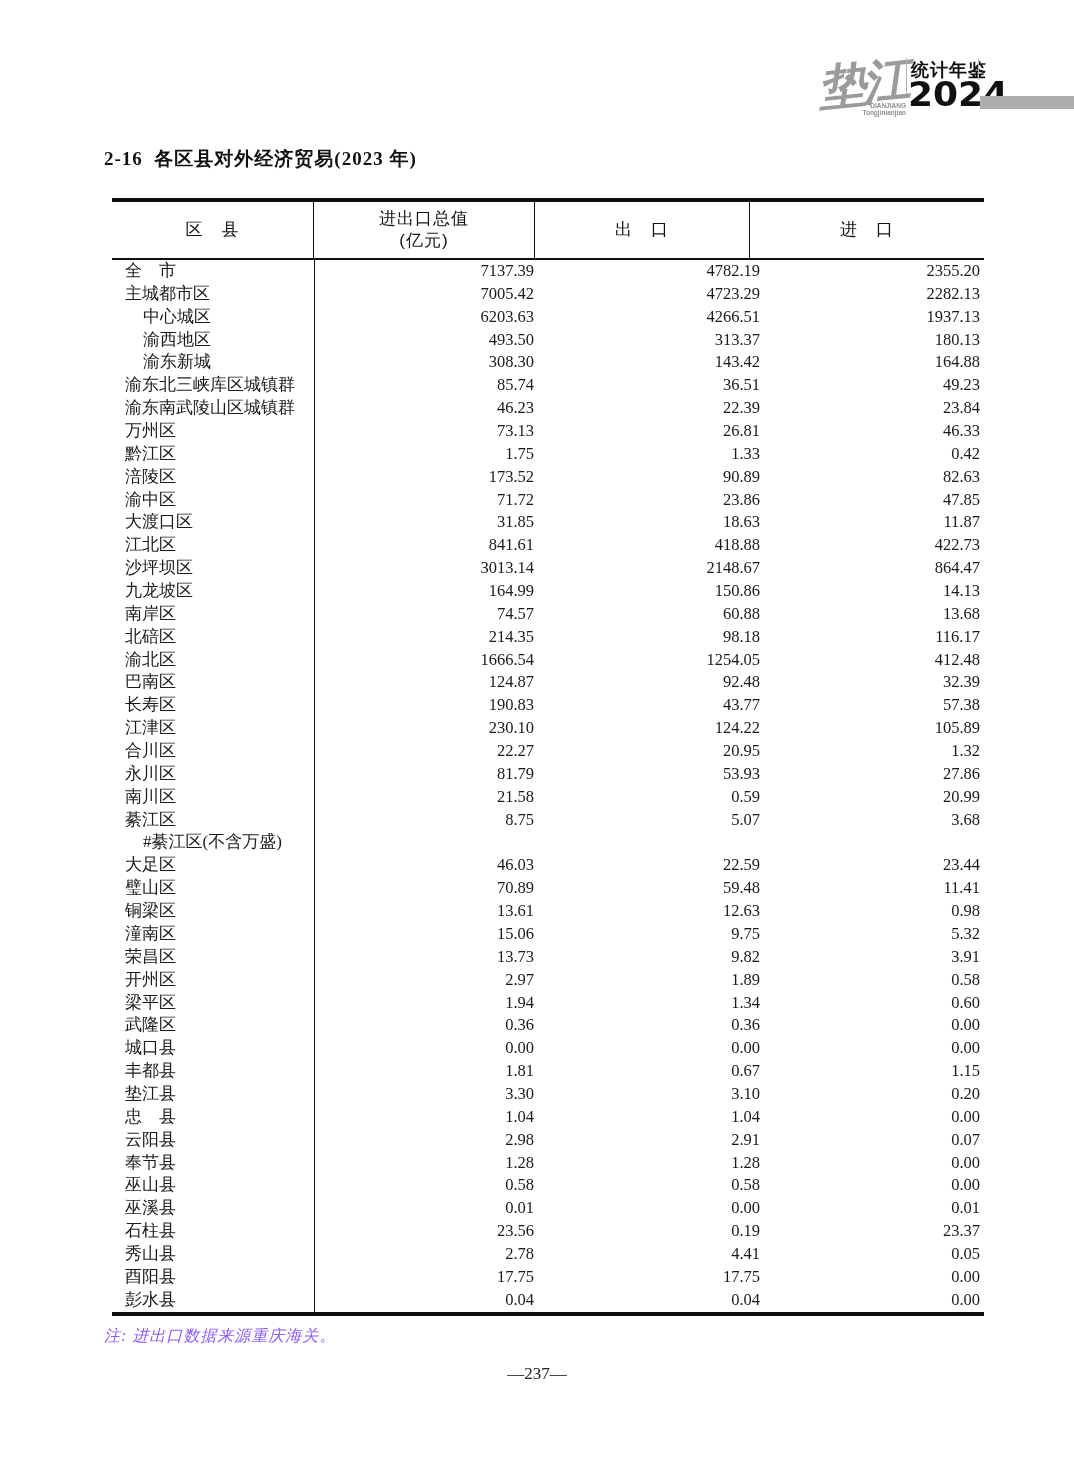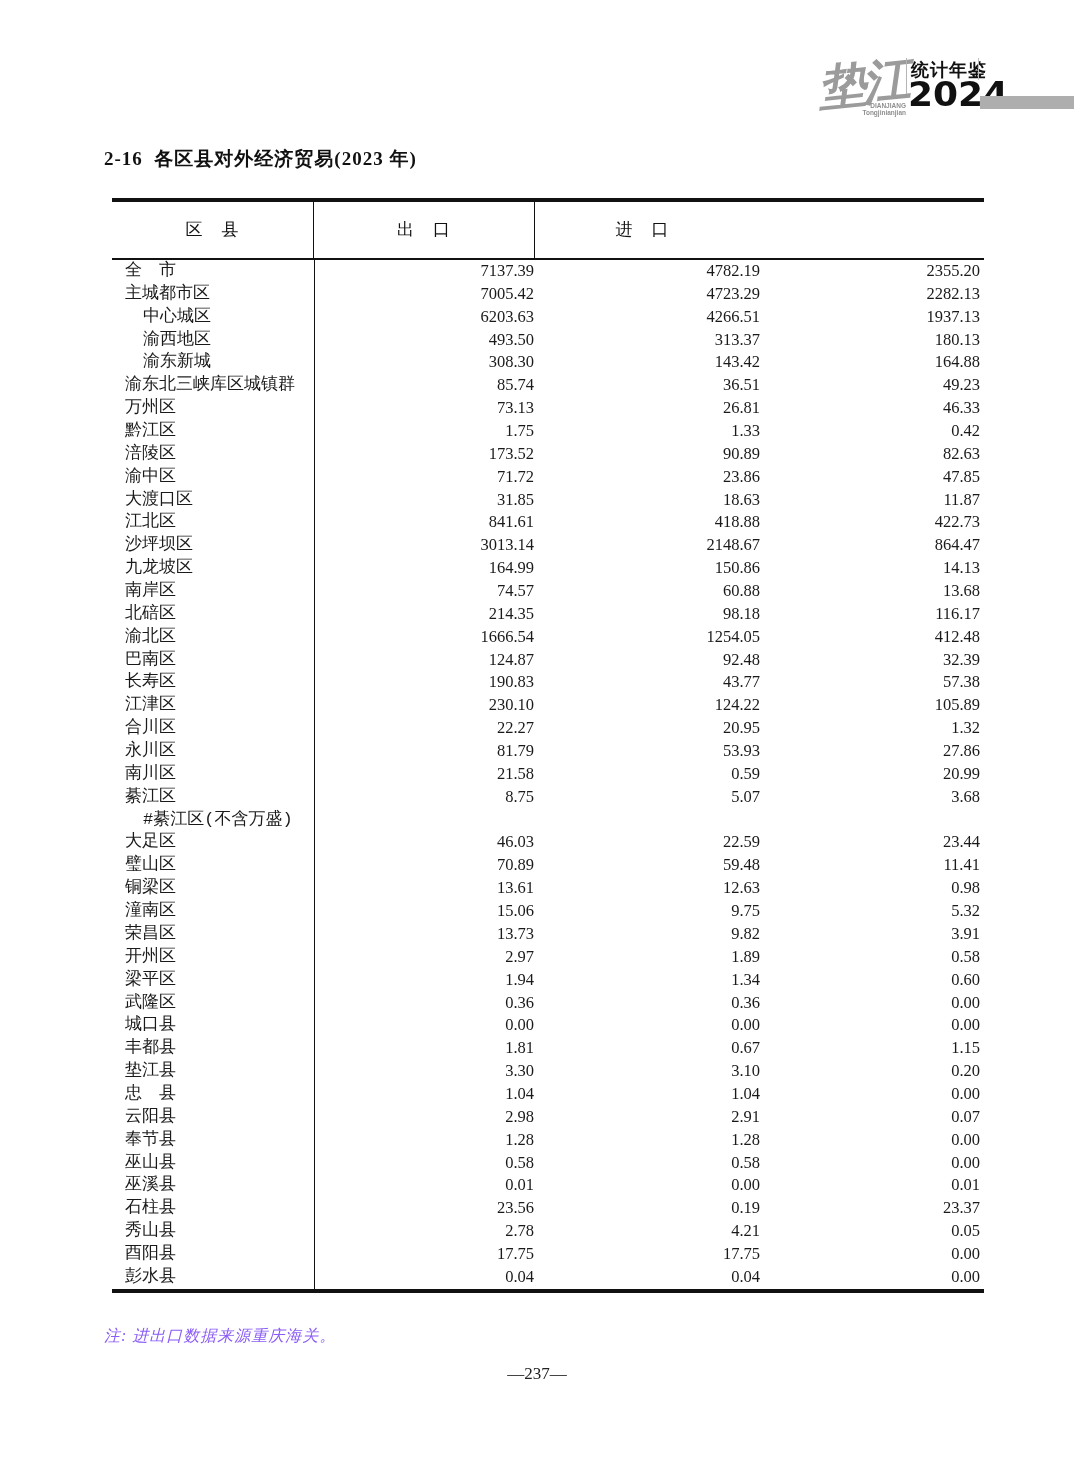--- a/index.html
+++ b/index.html
@@ -61,21 +61,21 @@
   }
   .th.bordered{border-right:1px solid #111;}
   .tbody{position:relative;border-bottom:4px solid #111;}
   .tbody .vline{position:absolute;left:202px;top:0;bottom:0;width:1px;background:#111;}
   .trow{
     display:grid;grid-template-columns:202px 220px 226px 224px;
     height:22.87px;line-height:22.87px;
   }
   .tname{
     padding-left:13px;font-size:17px;white-space:pre;
-    overflow:hidden;color:#1a1a1a;font-family:Liberation Mono, monospace;
+    overflow:hidden;color:#1a1a1a;
   }
   .trow.indent .tname{padding-left:31px;}
   .tnum{
     text-align:right;font-size:16.5px;color:#1a1a1a;
     font-family:"Liberation Serif","DejaVu Serif",serif;
   }
   .trow .tnum:last-child{padding-right:4px;}
   
   .note{
     position:absolute;left:104px;top:1326px;
@@ -103,20 +103,24 @@
 <div class="logo-graybar"></div>
 
 <div class="page-title">2-16  各区县对外经济贸易(2023 年)</div>
 
 <div class="tbl">
   <div class="thead">
     <div class="th bordered">
       <span>区　县</span>
     </div>
     <div class="th bordered">
+      <span>进出口总值</span>
+      <span>(亿元)</span>
+    </div>
+    <div class="th bordered">
       <span>出　口</span>
     </div>
     <div class="th">
       <span>进　口</span>
     </div>
   </div>
   <div class="tbody">
     <div class="vline"></div>
   <div class="trow">
         <span class="tname">全　市</span>
@@ -148,20 +152,26 @@
         <span class="tnum">143.42</span>
         <span class="tnum">164.88</span>
       </div>
       <div class="trow">
         <span class="tname">渝东北三峡库区城镇群</span>
         <span class="tnum">85.74</span>
         <span class="tnum">36.51</span>
         <span class="tnum">49.23</span>
       </div>
       <div class="trow">
+        <span class="tname">渝东南武陵山区城镇群</span>
+        <span class="tnum">46.23</span>
+        <span class="tnum">22.39</span>
+        <span class="tnum">23.84</span>
+      </div>
+      <div class="trow">
         <span class="tname">万州区</span>
         <span class="tnum">73.13</span>
         <span class="tnum">26.81</span>
         <span class="tnum">46.33</span>
       </div>
       <div class="trow">
         <span class="tname">黔江区</span>
         <span class="tnum">1.75</span>
         <span class="tnum">1.33</span>
         <span class="tnum">0.42</span>
@@ -366,21 +376,21 @@
       </div>
       <div class="trow">
         <span class="tname">石柱县</span>
         <span class="tnum">23.56</span>
         <span class="tnum">0.19</span>
         <span class="tnum">23.37</span>
       </div>
       <div class="trow">
         <span class="tname">秀山县</span>
         <span class="tnum">2.78</span>
-        <span class="tnum">4.21</span>
+        <span class="tnum">4.41</span>
         <span class="tnum">0.05</span>
       </div>
       <div class="trow">
         <span class="tname">酉阳县</span>
         <span class="tnum">17.75</span>
         <span class="tnum">17.75</span>
         <span class="tnum">0.00</span>
       </div>
       <div class="trow">
         <span class="tname">彭水县</span>

